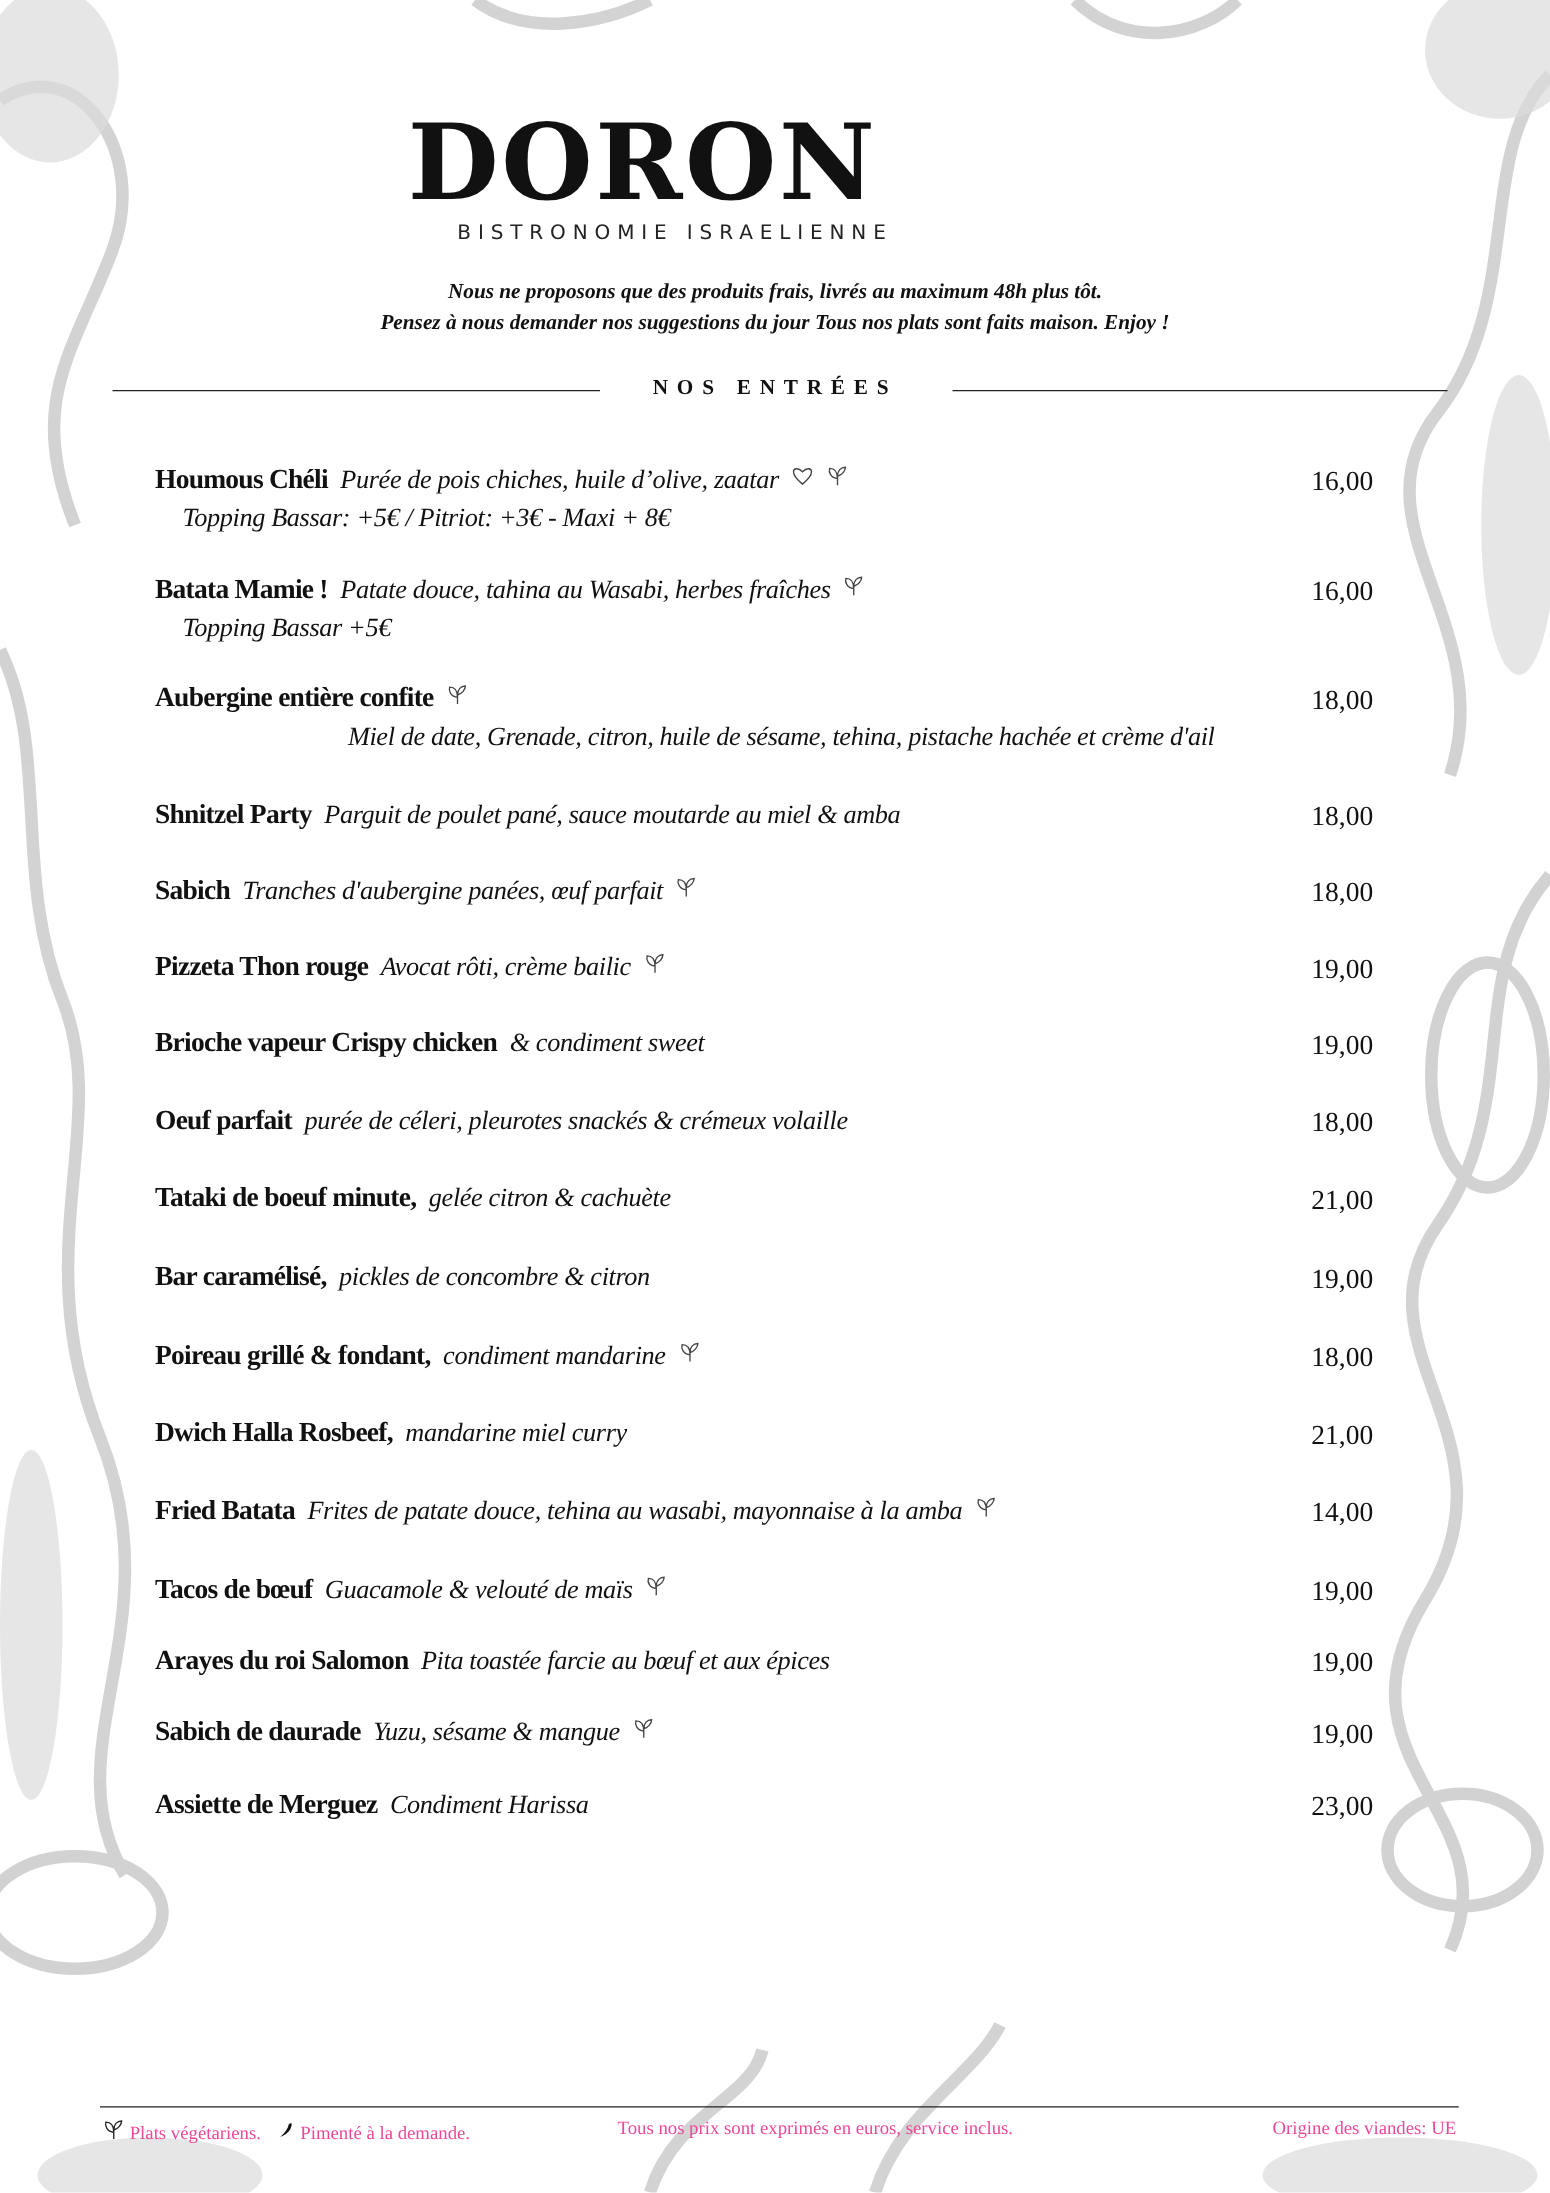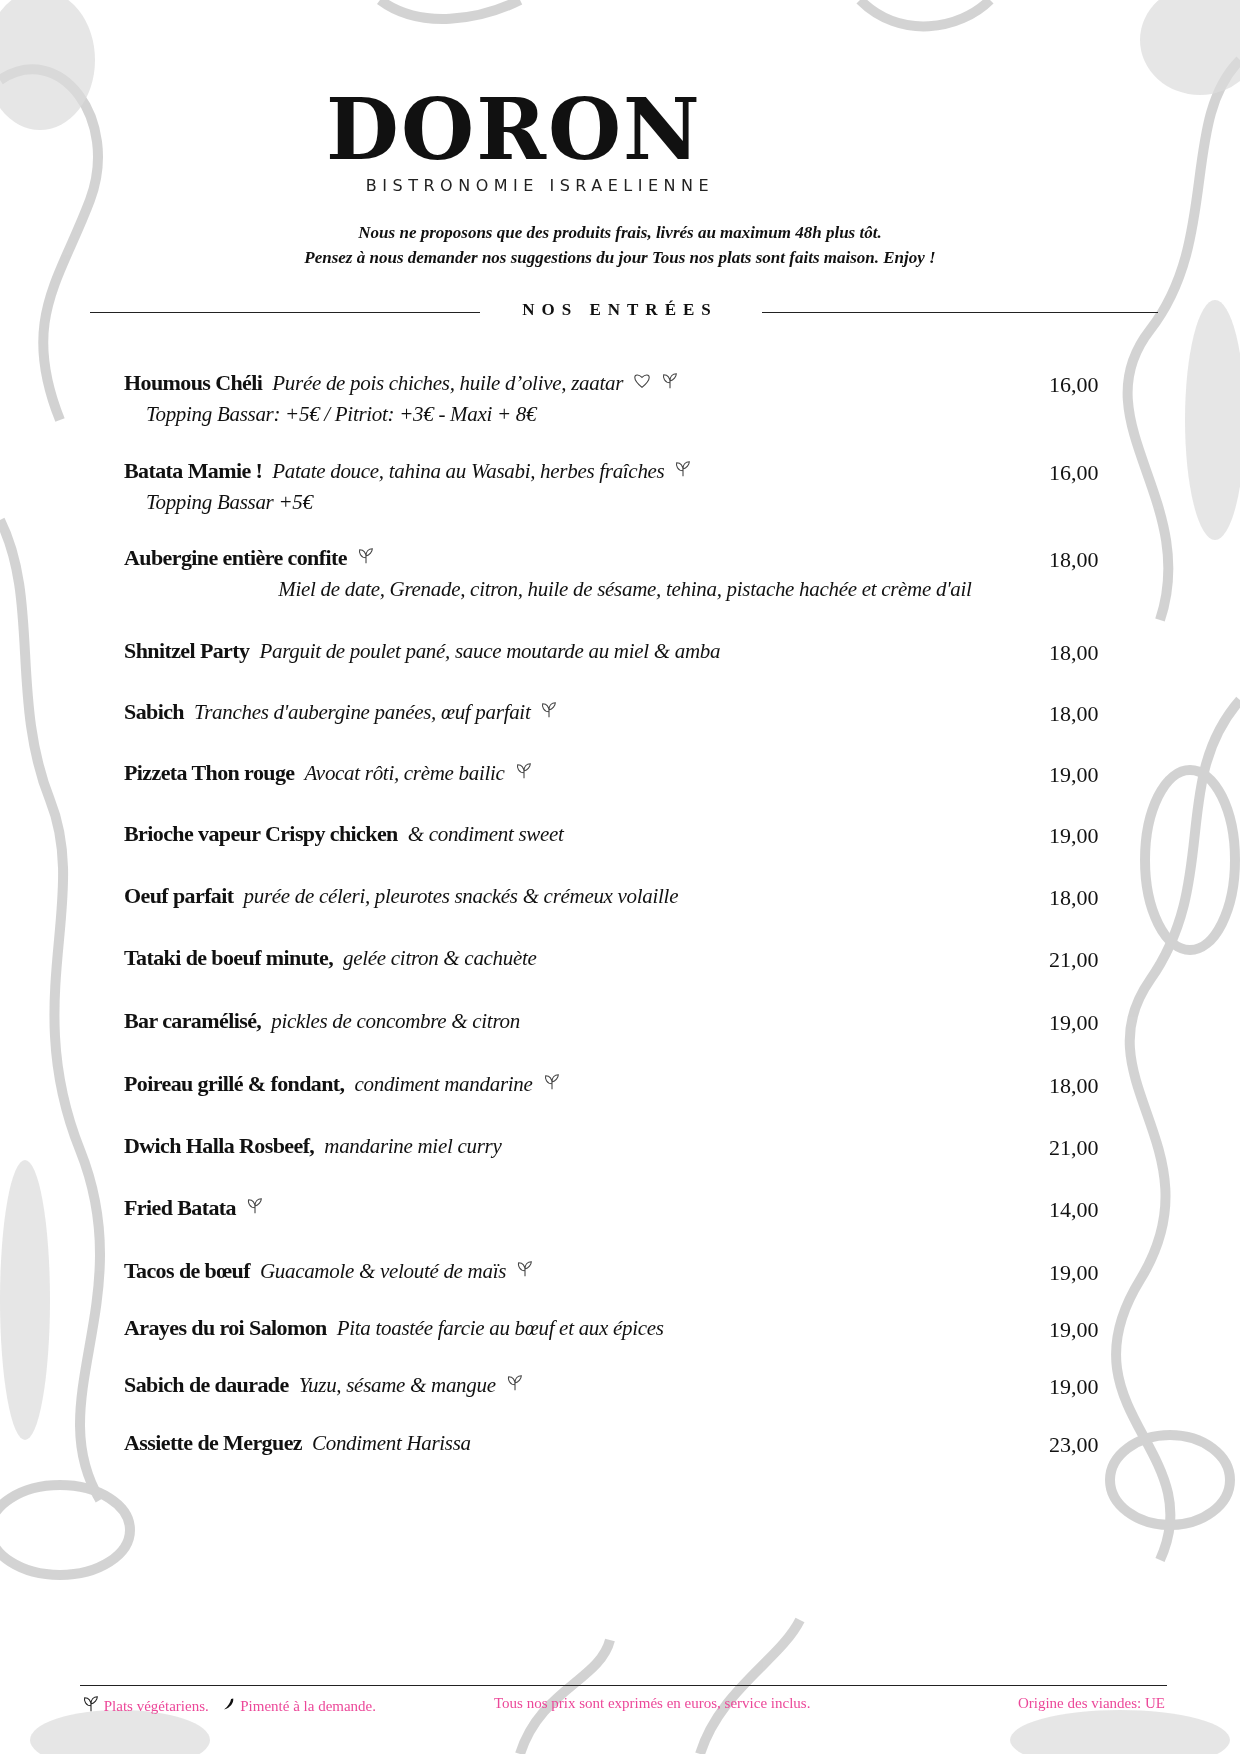--- a/index.html
+++ b/index.html
@@ -162,20 +162,21 @@
     <div class="item" style="top: 1133px;">
       <div class="row">
         <span class="name">Dwich Halla Rosbeef,</span>
         <span class="desc">mandarine miel curry</span>
       </div>
       <span class="price">21,00</span>
     </div>
     <div class="item" style="top: 1195px;">
       <div class="row">
         <span class="name">Fried Batata</span>
+        <span class="desc">Frites de patate douce, tehina au wasabi, mayonnaise à la amba</span>
         <svg class="ico" viewBox="0 0 20 20">
           <path d="M10 18 V8 M10 12 C4 12 2 6 3 3 C8 3 10 7 10 12 M10 10 C14 9 17 5 17 2 C13 2 10 5 10 10" fill="none" stroke="#444" stroke-width="1.2"></path>
         </svg>
       </div>
       <span class="price">14,00</span>
     </div>
     <div class="item" style="top: 1258px;">
       <div class="row">
         <span class="name">Tacos de bœuf</span>
         <span class="desc">Guacamole &amp; velouté de maïs</span>

